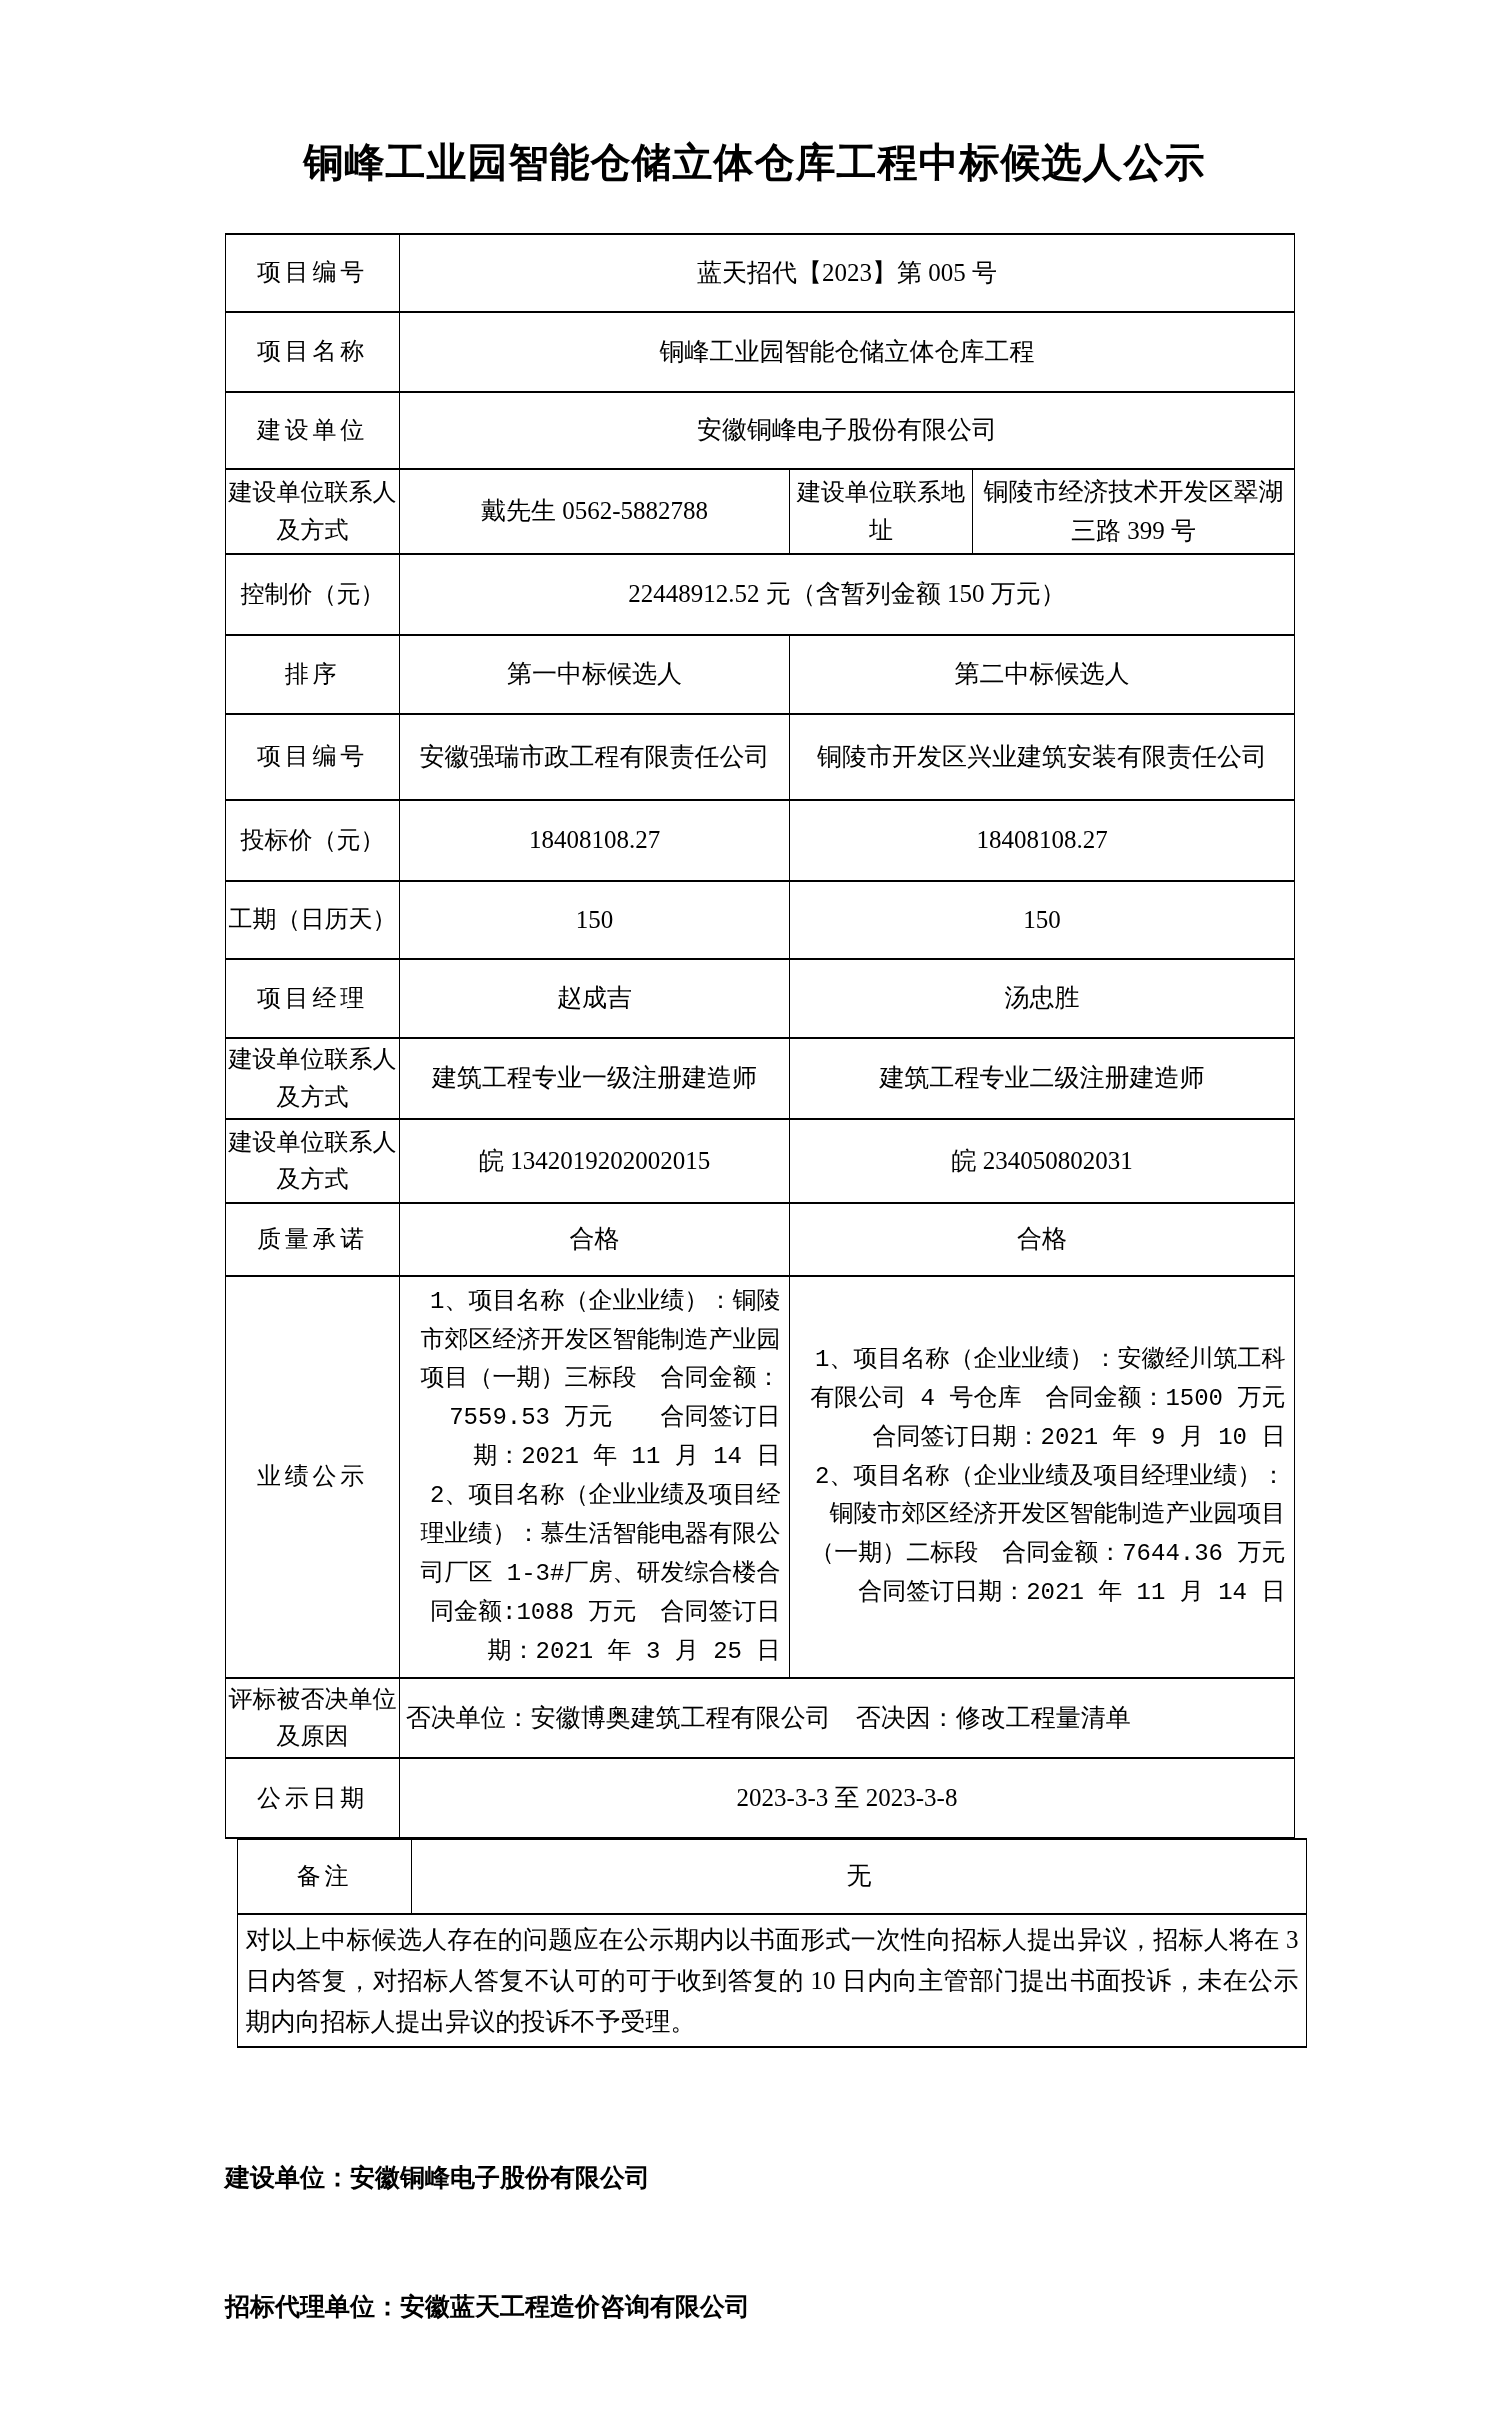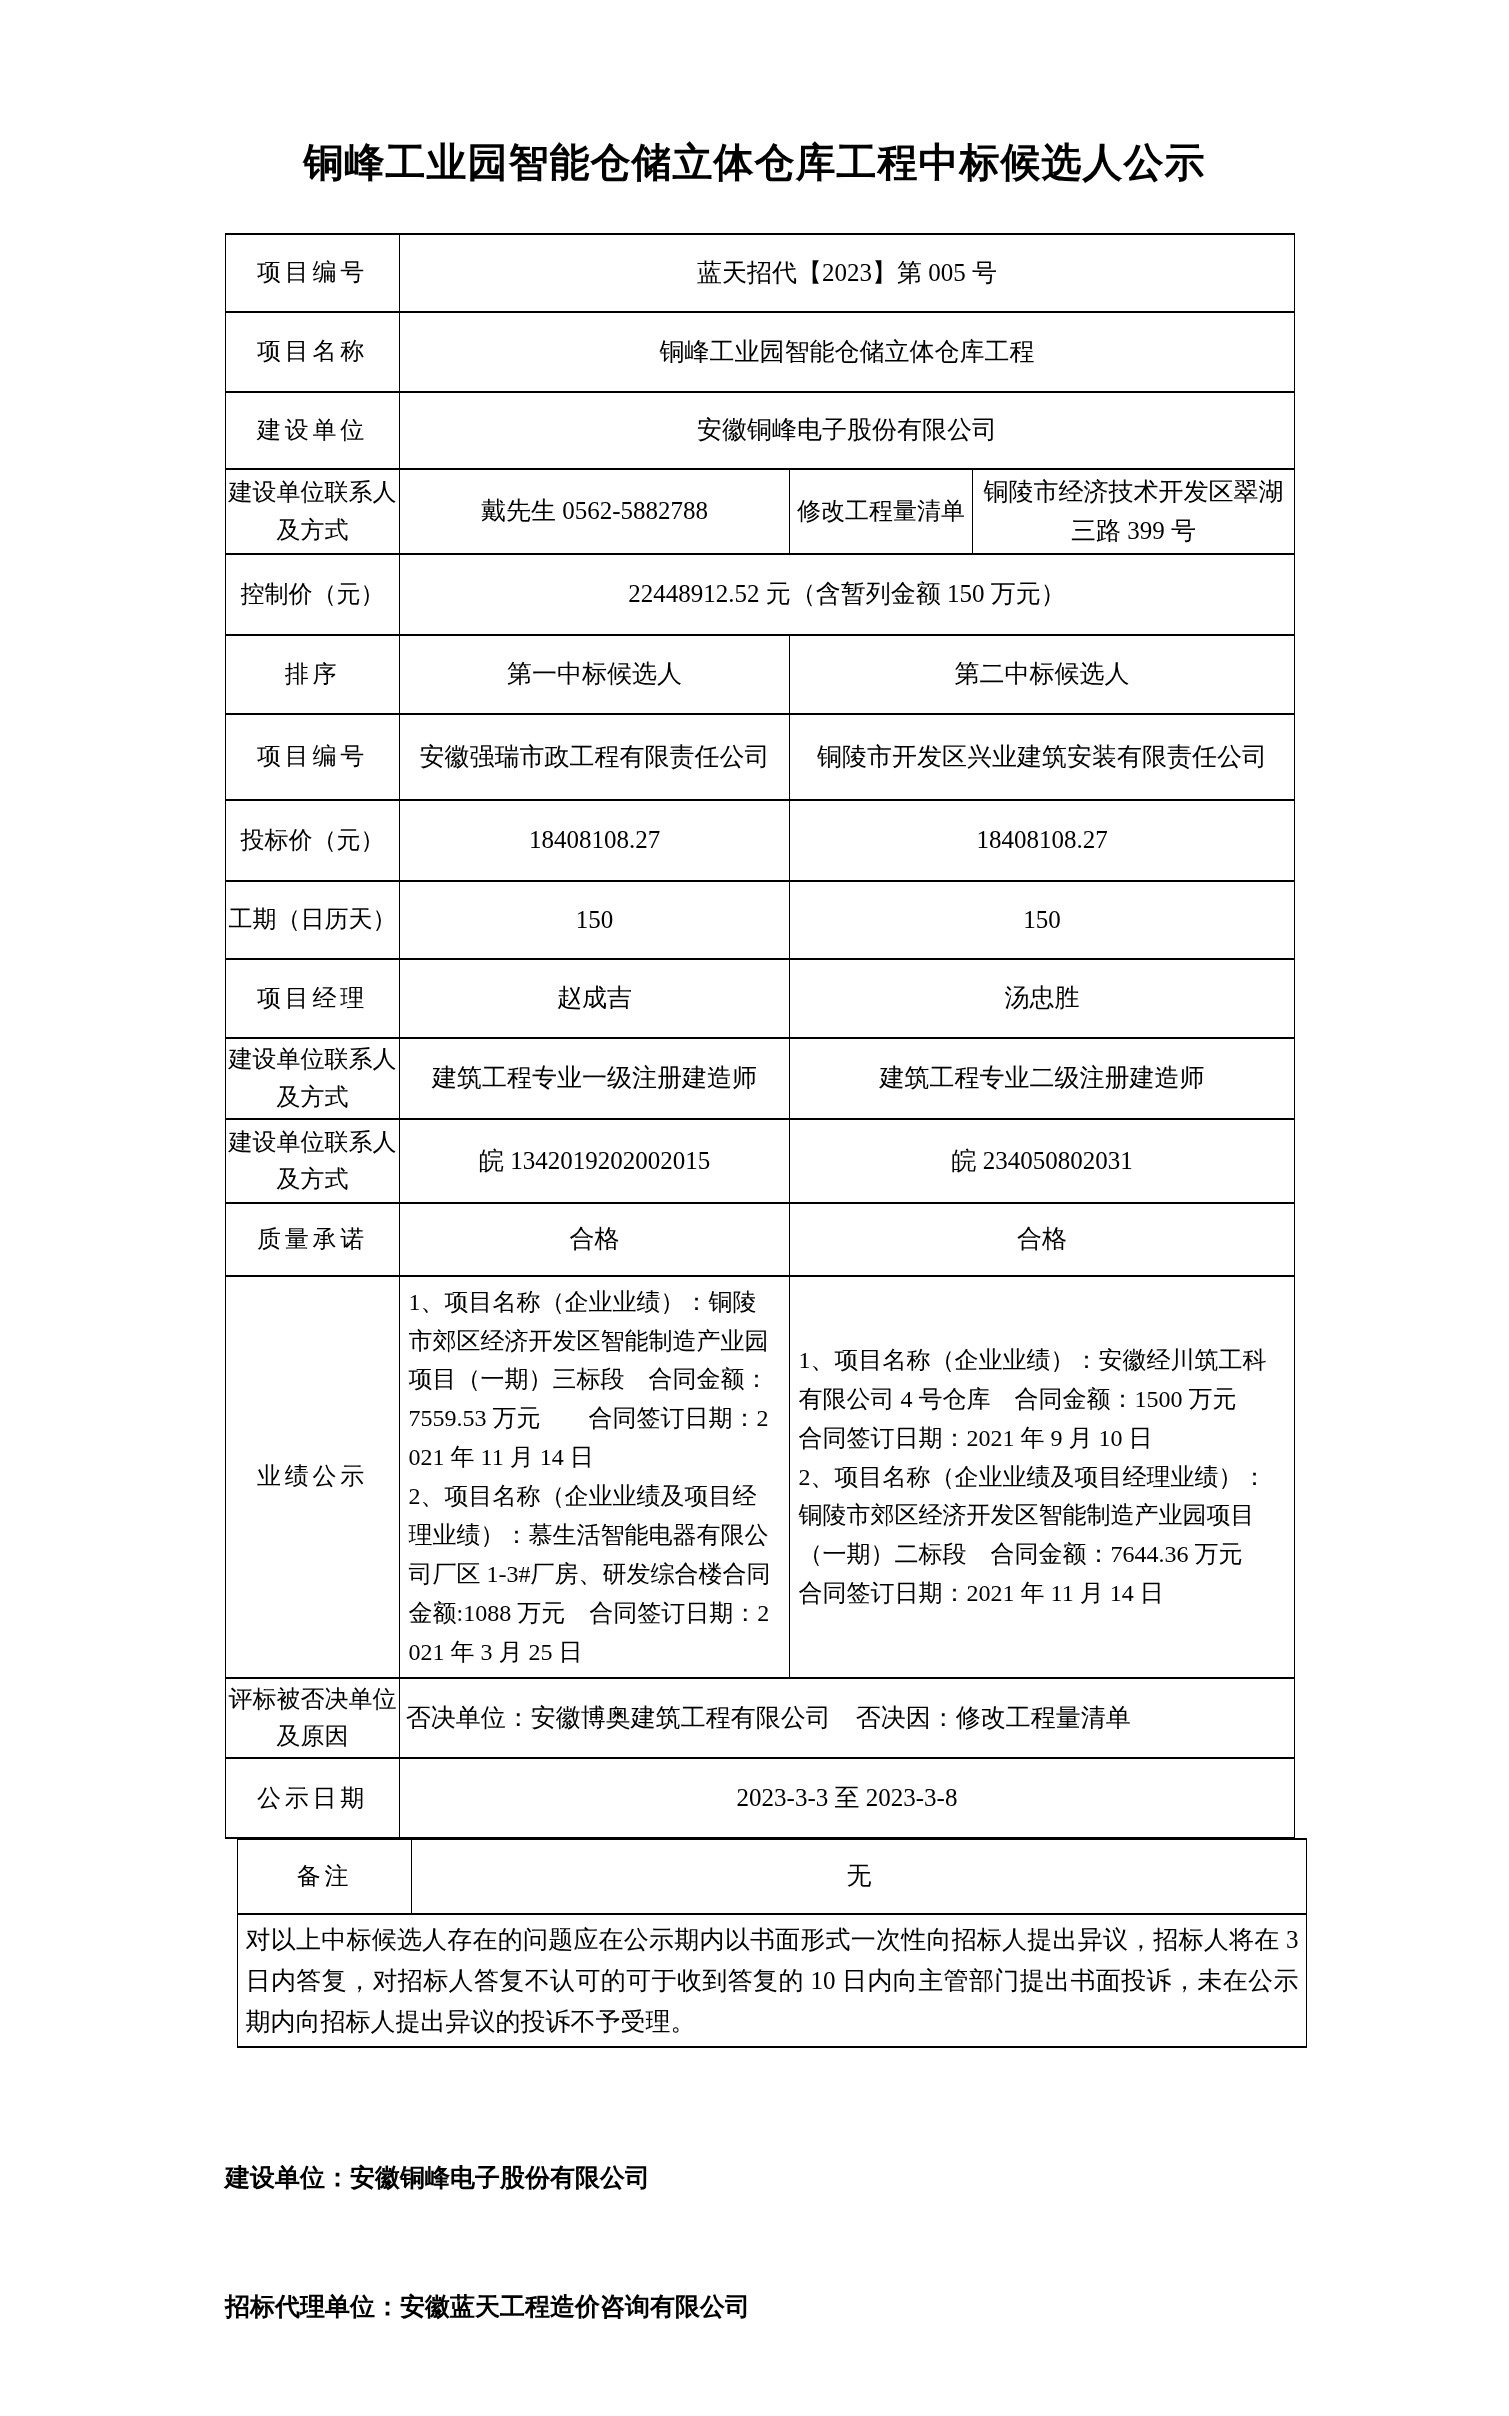--- a/index.html
+++ b/index.html
@@ -40,25 +40,26 @@
     text-align: center;
     vertical-align: middle;
     padding: 1.9px 5.7px;
     overflow: hidden;
     word-break: break-all;
   }
   td.lbl { font-size: 24px; padding: 1.9px; }
   td.sp  { letter-spacing: 3.8px; }
   td.left { text-align: left; }
   td.perf {
-    text-align: left;
+    text-align: right;
     font-size: 24px;
     line-height: 1.62;
     padding: 3.8px 8.6px;
     vertical-align: middle;
+    font-family: Liberation Mono, monospace;
   }
   .perf-item { margin: 0; }
   td.notice-cell {
     text-align: justify;
     font-size: 25px;
     line-height: 1.65;
     padding: 3.8px 7.6px;
   }
   .footer {
     position: absolute;
@@ -93,21 +94,21 @@
         <td class="lbl sp">项目名称</td>
         <td colspan="3">铜峰工业园智能仓储立体仓库工程</td>
       </tr>
       <tr style="height:77px">
         <td class="lbl sp">建设单位</td>
         <td colspan="3">安徽铜峰电子股份有限公司</td>
       </tr>
       <tr style="height:85px">
         <td class="lbl">建设单位联系人及方式</td>
         <td>戴先生 0562-5882788</td>
-        <td class="lbl">修改工程量清单</td>
+        <td class="lbl">建设单位联系地址</td>
         <td>铜陵市经济技术开发区翠湖三路 399 号</td>
       </tr>
       <tr style="height:81px">
         <td class="lbl">控制价（元）</td>
         <td colspan="3">22448912.52 元（含暂列金额 150 万元）</td>
       </tr>
       <tr style="height:79px">
         <td class="lbl sp">排序</td>
         <td>第一中标候选人</td>
         <td colspan="2">第二中标候选人</td>

